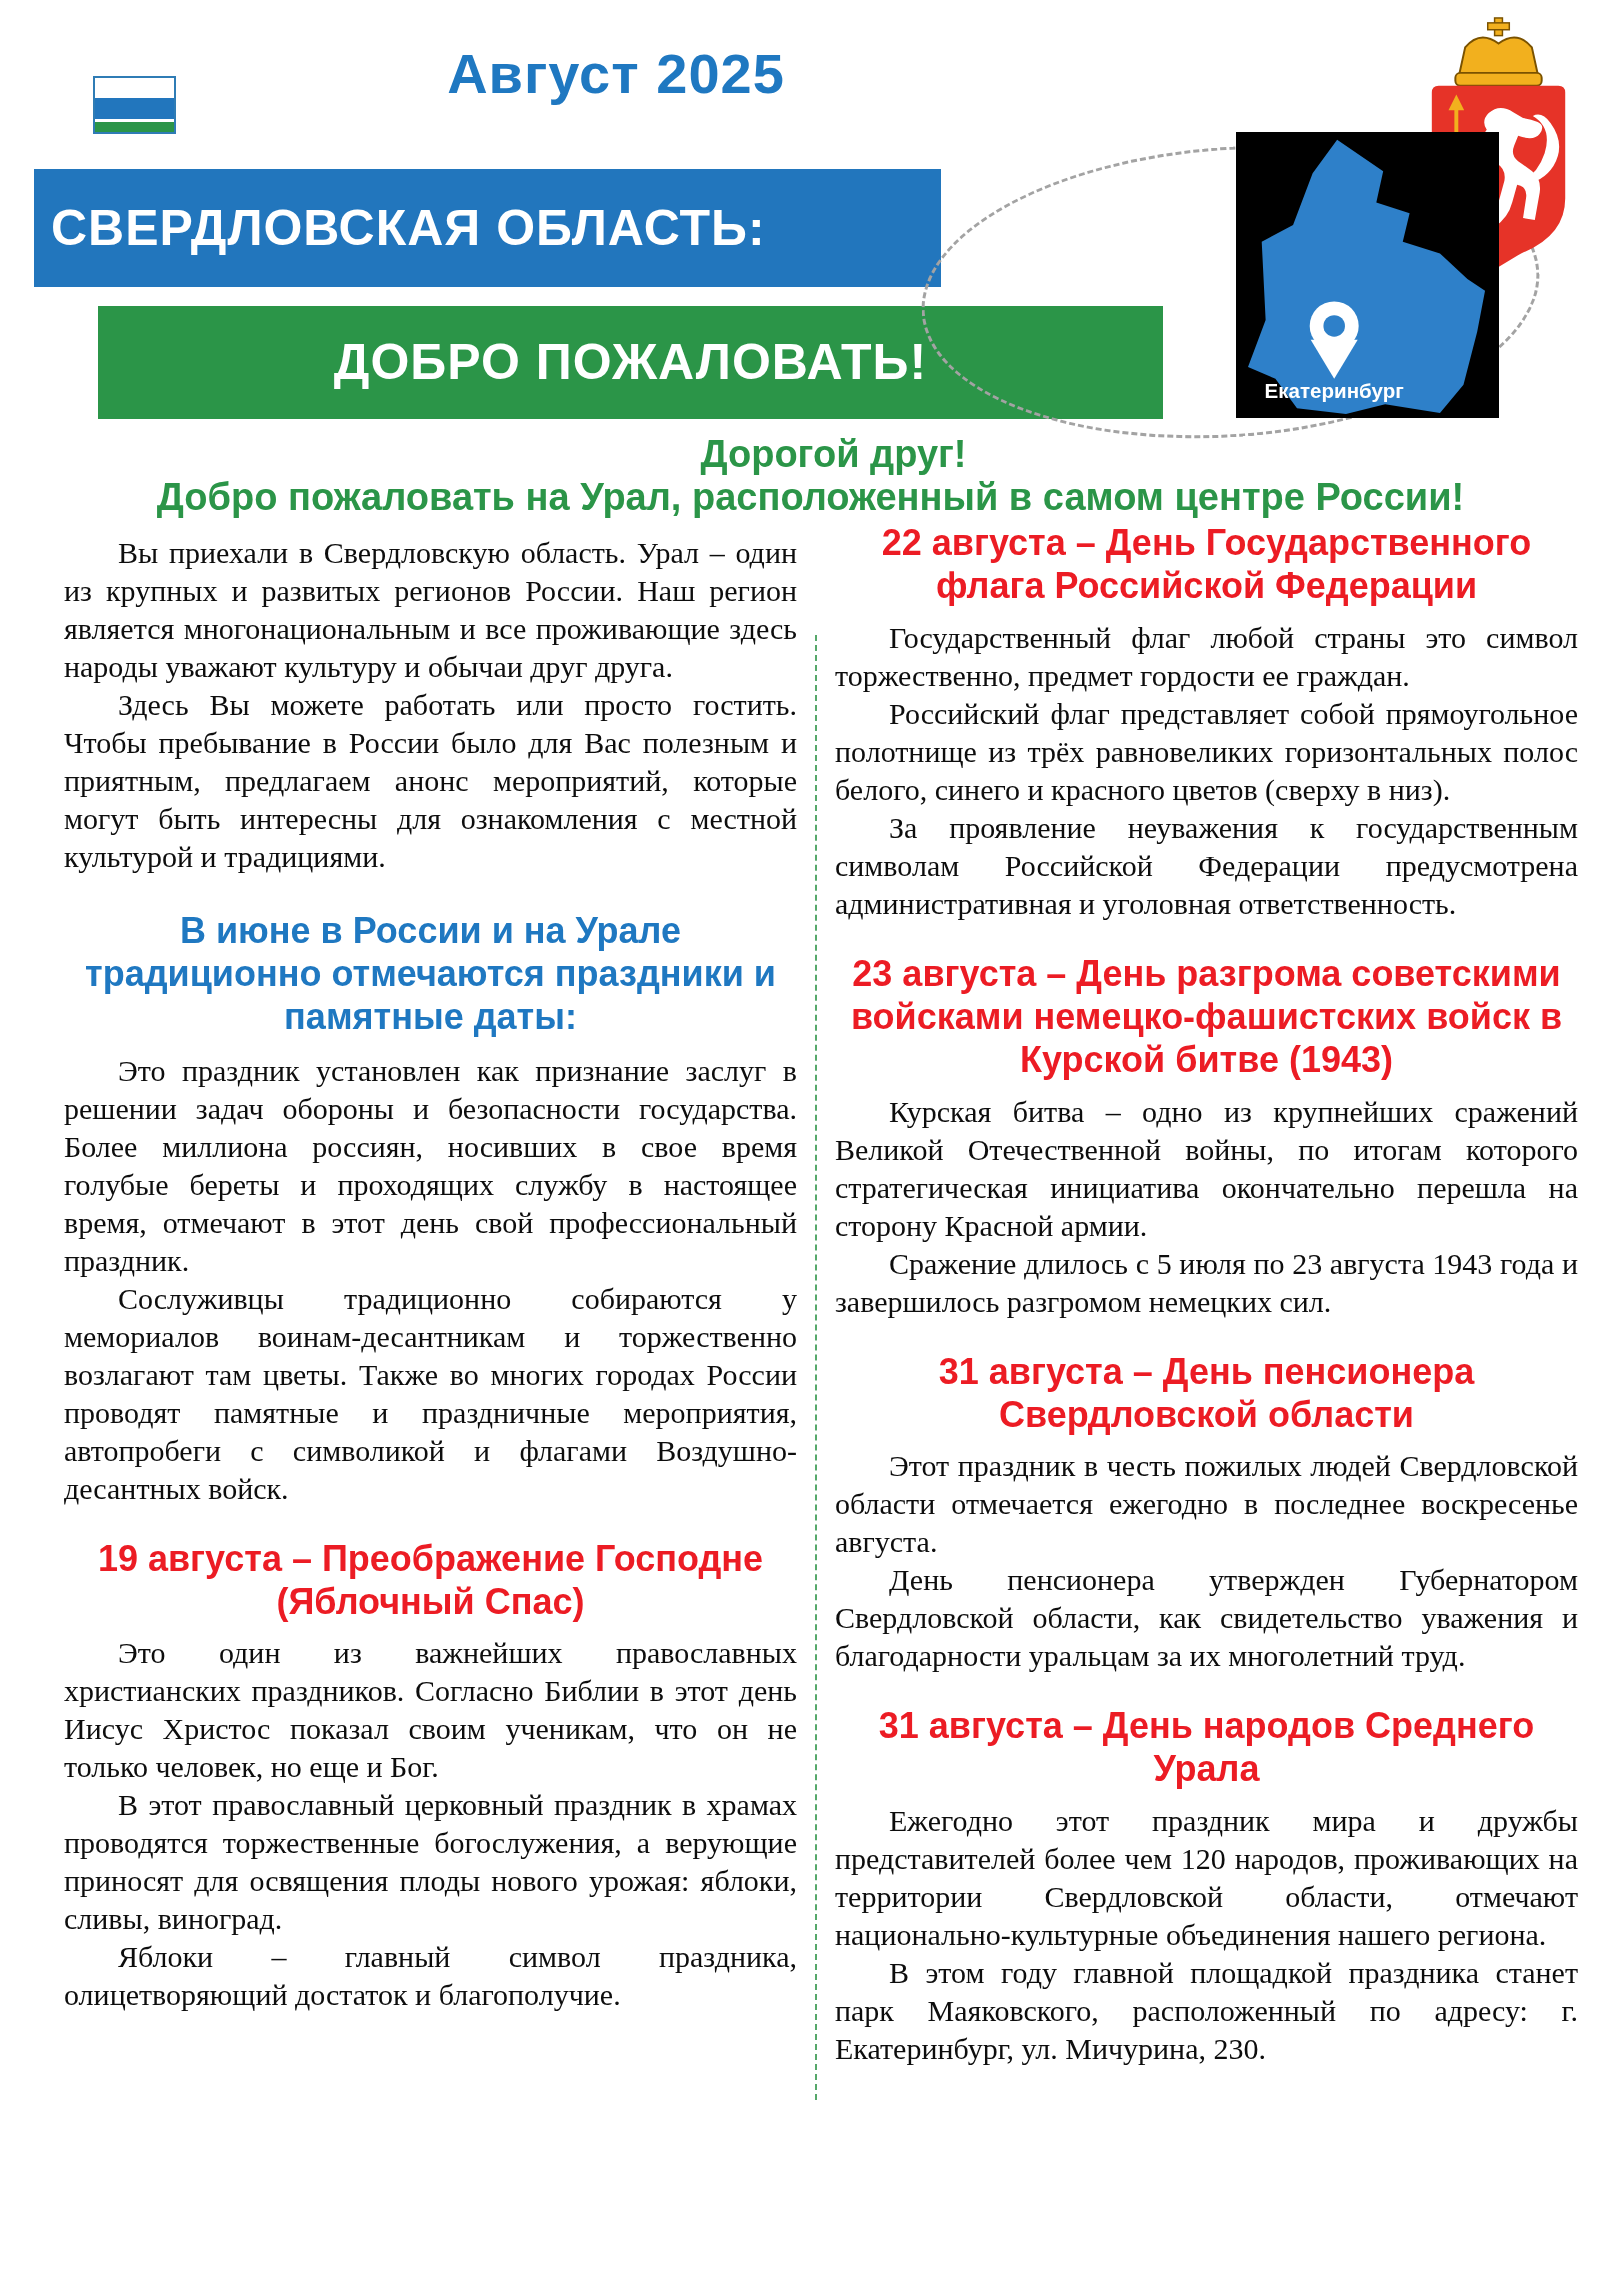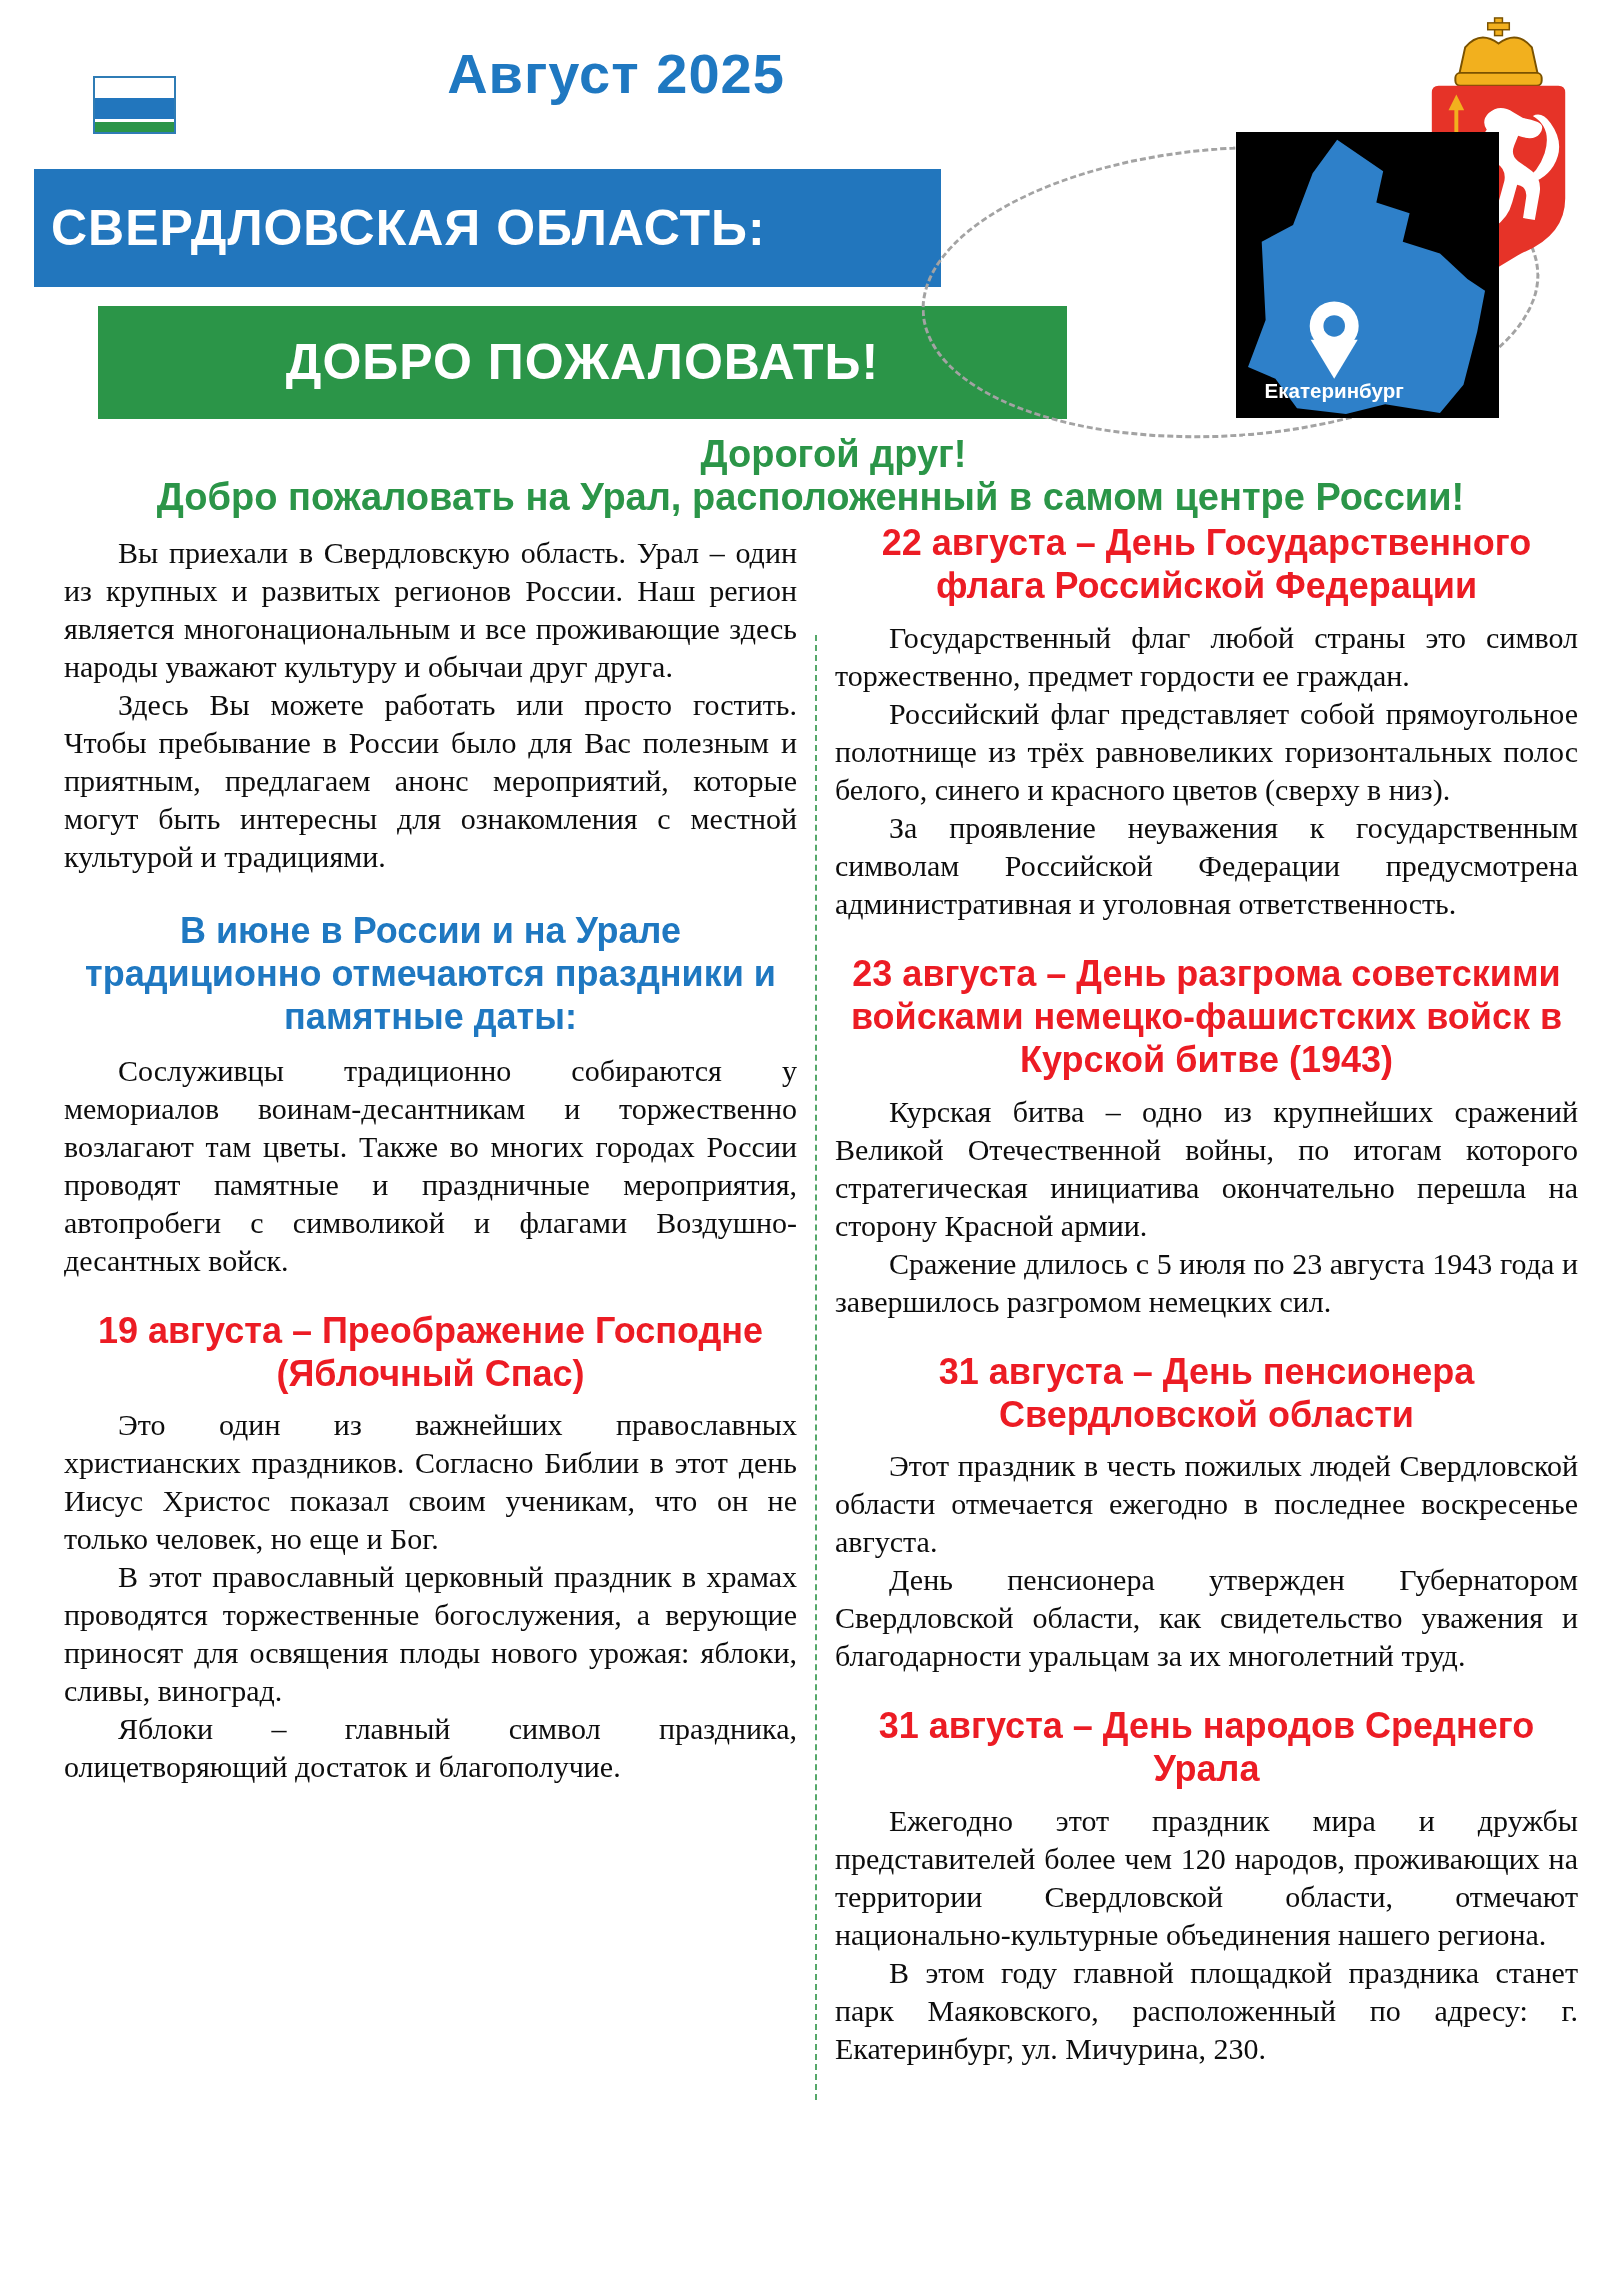--- a/index.html
+++ b/index.html
@@ -8,21 +8,21 @@
 
   
   .flag{position:absolute;left:93px;top:76px;width:83px;height:58px;
         border:2px solid #2f7cb5;box-sizing:border-box;
         background:linear-gradient(to bottom,#ffffff 0 37%,#2276bd 37% 76%,#ffffff 76% 81%,#2b9548 81% 100%);}
   .issue-title{position:absolute;left:375px;top:41px;width:482px;text-align:center;
         font-size:56px;font-weight:800;color:#1f78c1;letter-spacing:1px;}
   .banner-blue{position:absolute;left:34px;top:169px;width:907px;height:118px;background:#2276bd;
         color:#fff;font-size:50px;font-weight:800;line-height:118px;padding-left:17px;
         box-sizing:border-box;letter-spacing:1px;white-space:nowrap;}
-  .banner-green{position:absolute;left:98px;top:306px;width:969px;height:113px;background:#2b9548;
+  .banner-green{position:absolute;left:98px;top:306px;width:1065px;height:113px;background:#2b9548;
         color:#fff;font-size:50px;font-weight:800;line-height:113px;text-align:center;
         letter-spacing:1px;white-space:nowrap;}
 
   .dashed-ellipse{position:absolute;left:921px;top:147px;width:613px;height:284px;
         border:3.9px dashed #a3a3a3;border-radius:50%;transform:rotate(-4deg);z-index:0;}
 
   .arms{position:absolute;left:1419px;top:15.7px;width:161px;height:257px;z-index:1;}
   .map-card{position:absolute;left:1208px;top:132px;width:263px;height:286px;background:#000;z-index:2;margin-left:28px;}
 
   
@@ -88,20 +88,21 @@
     <p class="g1">Дорогой друг!</p>
     <p class="g2">Добро пожаловать на Урал, расположенный в самом центре России!</p>
   </div>
 
   <div class="divider"></div>
 
   <div class="col col-left">
       <p class="body">Вы приехали в Свердловскую область. Урал – один из крупных и развитых регионов России. Наш регион является многонациональным и все проживающие здесь народы уважают культуру и обычаи друг друга.</p>
       <p class="body">Здесь Вы можете работать или просто гостить. Чтобы пребывание в России было для Вас полезным и приятным, предлагаем анонс мероприятий, которые могут быть интересны для ознакомления с местной культурой и традициями.</p>
       <h3 class="heading-blue">В июне в России и на Урале традиционно отмечаются праздники и памятные даты:</h3>
+      <p class="body">Это праздник установлен как признание заслуг в решении задач обороны и безопасности государства. Более миллиона россиян, носивших в свое время голубые береты и проходящих службу в настоящее время, отмечают в этот день свой профессиональный праздник.</p>
       <p class="body">Сослуживцы традиционно собираются у мемориалов воинам-десантникам и торжественно возлагают там цветы. Также во многих городах России проводят памятные и праздничные мероприятия, автопробеги с символикой и флагами Воздушно-десантных войск.</p>
       <h3 class="heading-red">19 августа – Преображение Господне (Яблочный Спас)</h3>
       <p class="body">Это один из важнейших православных христианских праздников. Согласно Библии в этот день Иисус Христос показал своим ученикам, что он не только человек, но еще и Бог.</p>
       <p class="body">В этот православный церковный праздник в храмах проводятся торжественные богослужения, а верующие приносят для освящения плоды нового урожая: яблоки, сливы, виноград.</p>
       <p class="body">Яблоки – главный символ праздника, олицетворяющий достаток и благополучие.</p>
     </div>
 
   <div class="col col-right">
       <h3 class="heading-red">22 августа – День Государственного флага Российской Федерации</h3>
       <p class="body">Государственный флаг любой страны это символ торжественно, предмет гордости ее граждан.</p>

